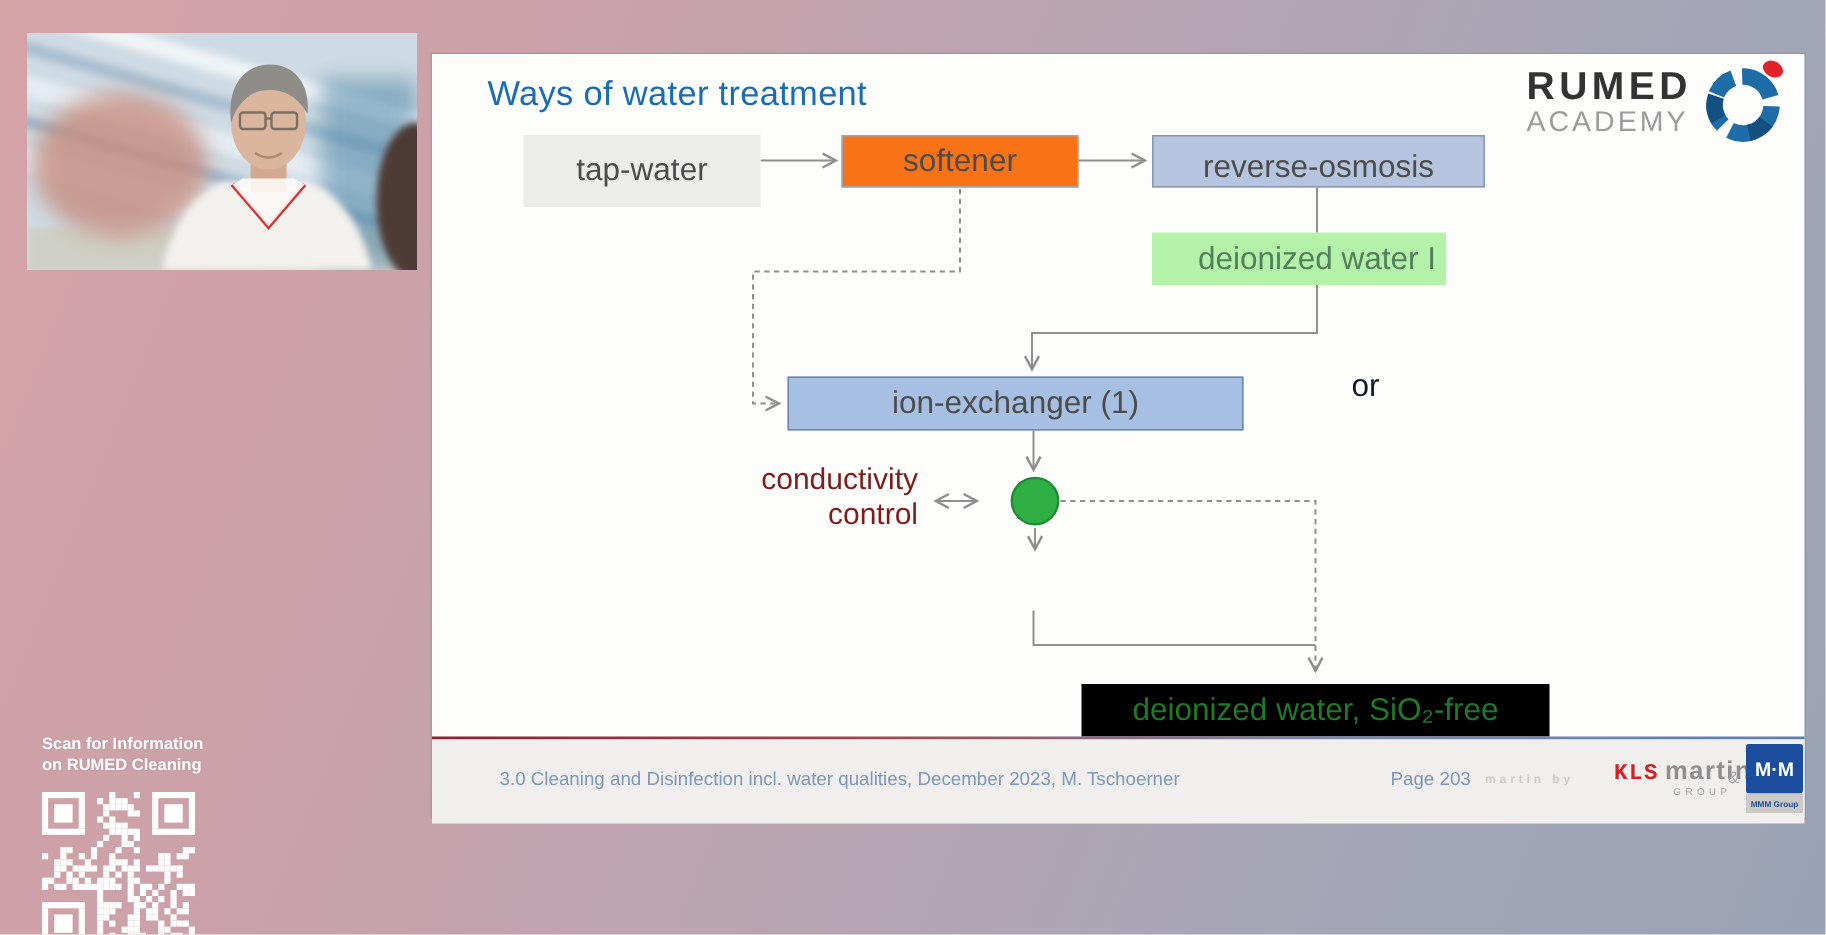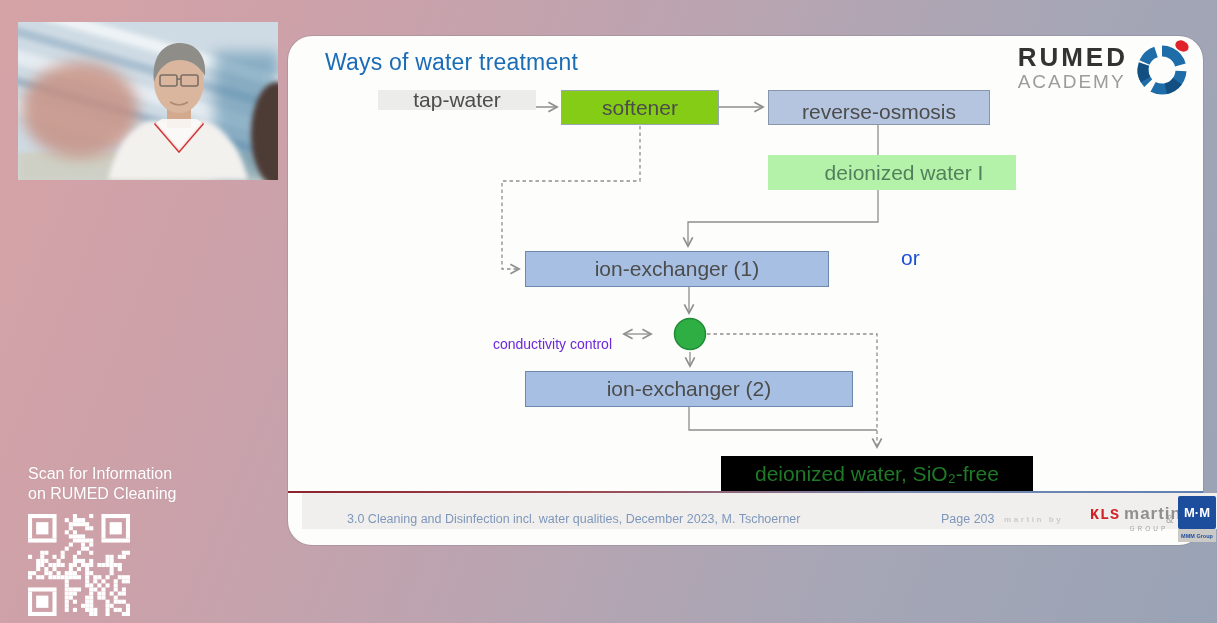--- a/index.html
+++ b/index.html
@@ -5,46 +5,46 @@
   html,body{margin:0;padding:0;}
   body{
     width:1217px;height:623px;overflow:hidden;position:relative;
     font-family:"Liberation Sans", sans-serif;
     background:linear-gradient(112deg,#d5a3a6 0%,#cda1a9 22%,#bba4b0 48%,#a5a6b6 75%,#99a3b5 100%);
   }
   
   .webcam{position:absolute;left:18px;top:22px;width:260px;height:158px;overflow:hidden;background:#cfdbe4;}
   
   .qr-panel{position:absolute;left:28px;top:464px;width:150px;color:#fff;}
-  .qr-caption{font-size:16px;font-weight:normal;line-height:1.25;text-shadow:0 0 2px rgba(0,0,0,.08);}
+  .qr-caption{font-size:11px;font-weight:bold;line-height:1.25;text-shadow:0 0 2px rgba(0,0,0,.08);margin-top:26px;}
   .qr-code{margin-top:10px;}
   
-  .slide{position:absolute;left:288px;top:36px;width:915px;height:509px;background:#fdfdfb;box-shadow:0 0 0 1px rgba(110,110,125,.25);border-radius:24px;}
+  .slide{position:absolute;left:288px;top:36px;width:915px;height:509px;background:#fdfdfb;box-shadow:0 0 0 1px rgba(110,110,125,.25);}
   .slide-title{position:absolute;left:37px;top:13px;font-size:23px;color:#1a6cb6;letter-spacing:.2px;}
   
   .fbox{position:absolute;display:flex;align-items:center;justify-content:center;font-size:21px;color:#4c4c4c;box-sizing:border-box;}
-  .b-tap{left:61px;top:54px;width:158px;height:20px;background:#ececea;margin-left:29px;}
-  .b-soft{left:273px;top:54px;width:158px;height:35px;background:#84cc16;border:1px solid #9aa6b4;}
+  .b-tap{left:61px;top:54px;width:158px;height:48px;background:#ececea;}
+  .b-soft{left:273px;top:54px;width:158px;height:35px;background:#f97316;border:1px solid #9aa6b4;}
   .b-ro{left:480px;top:54px;width:222px;height:35px;background:#b6c5df;border:1px solid #8896ac;align-items:flex-end;}
-  .b-dei1{left:480px;top:119px;width:248px;height:35px;background:#b4f2a9;color:#53805c;padding-left:24px;}
+  .b-dei1{left:480px;top:119px;width:196px;height:35px;background:#b4f2a9;color:#53805c;padding-left:24px;}
   .b-ion1{left:237px;top:215px;width:304px;height:36px;background:#a6bfe2;border:1px solid #6d88ab;}
   .b-ion2{left:237px;top:335px;width:328px;height:36px;background:#a6bfe2;border:1px solid #6d88ab;}
   .b-dei2{left:433px;top:420px;width:312px;height:35px;background:#000000;color:#1e7a26;}
-  .or-label{position:absolute;left:613px;top:210px;font-size:21px;color:#1d4ed8;}
-  .cond-label{position:absolute;left:160px;top:300px;width:164px;text-align:right;font-size:14px;color:#6d28d9;}
+  .or-label{position:absolute;left:613px;top:210px;font-size:21px;color:#0f172a;}
+  .cond-label{position:absolute;left:160px;top:273px;width:164px;text-align:right;font-size:20px;color:#7f1d1d;}
   .flow-svg{position:absolute;left:0;top:0;pointer-events:none;}
   
   .logo{position:absolute;top:4px;right:8px;display:flex;align-items:flex-start;}
   .logo-words{text-align:left;margin-top:4px;}
   .logo-main{font-size:26px;font-weight:bold;color:#333;letter-spacing:3px;line-height:1;}
   .logo-sub{font-size:19px;color:#9c9c9c;letter-spacing:2px;line-height:1;margin-top:2px;}
   .logo-ring{margin-left:5px;margin-top:-2px;}
   
   .footer-line{position:absolute;left:0;top:455px;width:100%;height:2px;background:linear-gradient(90deg,#8c2230,#9b4a52,#7b8bb0,#5f7fb4);}
-  .footer{position:absolute;left:14px;top:457px;width:100%;height:36px;background:#f0efed;font-size:12.5px;color:#7e97bb;}
+  .footer{position:absolute;left:0;top:457px;width:100%;height:56px;background:#f0efed;font-size:12.5px;color:#7e97bb;}
   .footer-left{position:absolute;left:45px;top:19px;}
   .footer-page{position:absolute;left:639px;top:19px;}
   .powered{position:absolute;left:702px;top:22px;font-size:8px;letter-spacing:2.6px;color:#cbcbcb;font-weight:bold;}
   .klsblock{position:absolute;left:788px;top:12px;text-align:center;line-height:1;}
   .kls-row{display:flex;align-items:baseline;}
   .kls{color:#d22127;font-weight:800;font-size:15px;letter-spacing:1px;font-family:Liberation Mono, monospace;}
   .martin{color:#8f8f8f;font-weight:700;font-size:17px;letter-spacing:1px;margin-left:4px;}
   .group{font-size:6.5px;letter-spacing:3px;color:#a5a5a5;margin-top:3px;margin-left:26px;}
   .amp{position:absolute;left:864px;top:20px;color:#aaa;font-size:11px;}
   .mmm{position:absolute;left:876px;top:3px;}
@@ -342,23 +342,20 @@
       <span>reverse-osmosis</span>
     </div>
   <div class="fbox b-dei1">
       <span>deionized water I</span>
     </div>
   <div class="fbox b-ion1">
       <span>ion-exchanger (1)</span>
     </div>
   <div class="or-label">or</div>
   <div class="cond-label">conductivity control</div>
-  <div class="fbox b-ion2">
-      <span>ion-exchanger (2)</span>
-    </div>
   <div class="fbox b-dei2">
       <span>deionized water, SiO₂-free</span>
     </div>
 
   <div class="footer-line"></div>
   <div class="footer">
     <div class="footer-left">3.0 Cleaning and Disinfection incl. water qualities, December 2023, M. Tschoerner</div>
     <div class="footer-page">Page 203</div>
     <div class="powered">martin by</div>
     <div class="klsblock">

